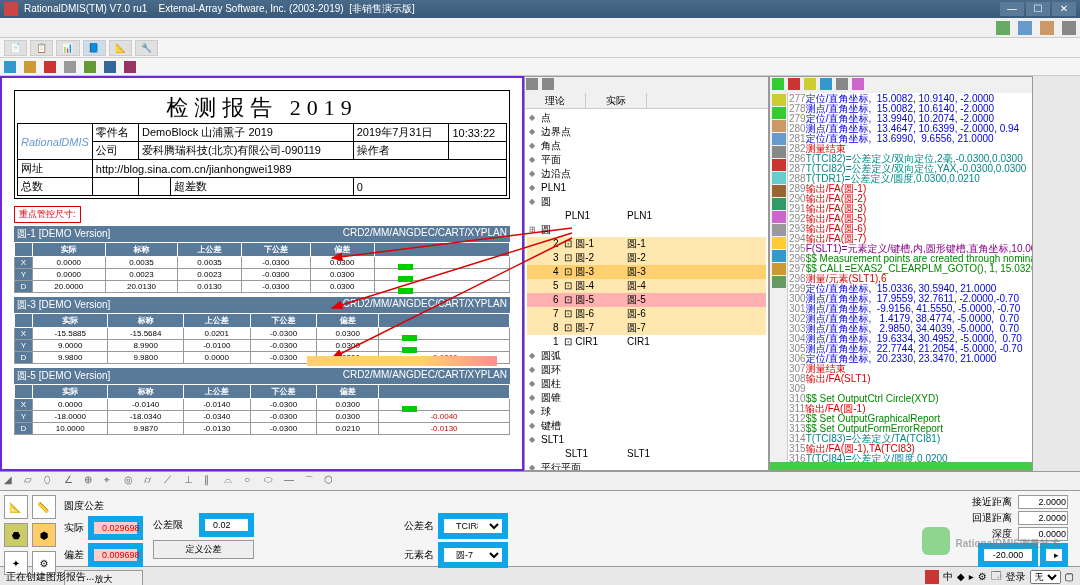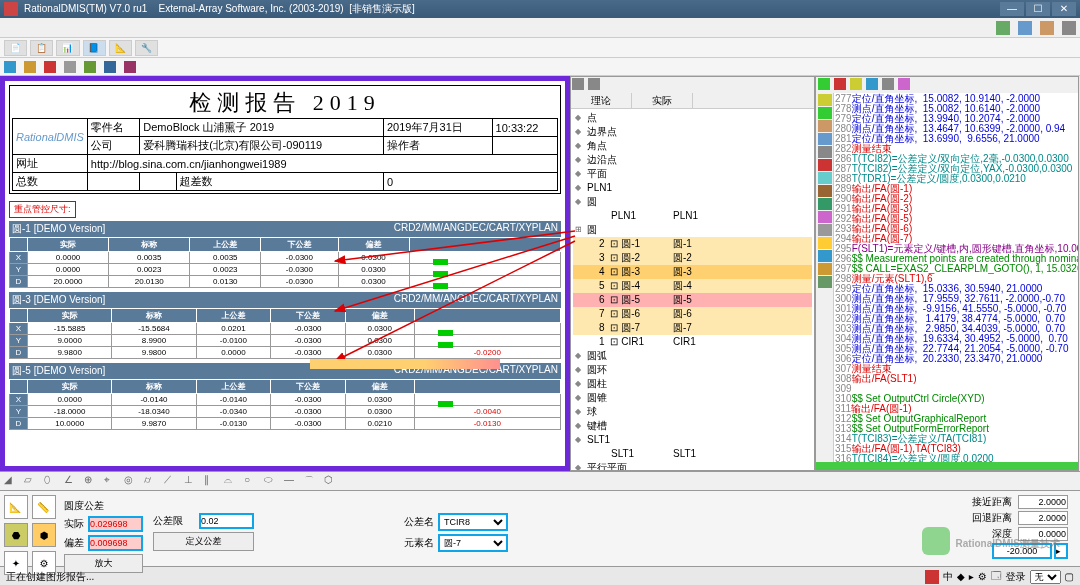--- a/index.html
+++ b/index.html
@@ -9,21 +9,21 @@
 .titlebar .title-text{flex:1;font-size:10px}
 .window-btns{display:flex;gap:2px}
 .window-btns span{width:24px;height:14px;background:#5a7a9a;text-align:center;cursor:pointer;line-height:14px}
 .top-icons{height:20px;background:#f0f0f0;border-bottom:1px solid #ccc;display:flex;align-items:center;padding:0 4px;gap:8px}
 .top-icons span{width:14px;height:14px;background:#888;display:inline-block}
 .menu-tabs{height:20px;background:#f5f5f5;border-bottom:1px solid #ccc;display:flex;align-items:center;padding:0 4px;gap:3px}
 .menu-tabs span{padding:2px 5px;background:#e0e0e0;border:1px solid #ccc;font-size:9px}
 .toolbar2{height:18px;background:#f5f5f5;border-bottom:1px solid #ccc;display:flex;align-items:center;padding:0 4px;gap:8px}
 .toolbar2 span{width:12px;height:12px;display:inline-block}
 .main{display:flex;height:395px}
-.left-panel{width:570px;background:#fff;border:5px solid #6d28d9;padding:4px;position:relative}
+.left-panel{width:524px;background:#fff;border:2px solid #6d28d9;padding:12px;position:relative}
 .report-header{border:1px solid #000;padding:2px;margin-bottom:4px}
 .report-title{font-size:22px;text-align:center;font-family:SimSun;letter-spacing:6px}
 .info-table{width:100%;border-collapse:collapse}
 .info-table td{border:1px solid #000;padding:1px 3px;font-size:11px}
 .section-label{color:#d00;font-size:9px;border:1px solid #d00;display:inline-block;padding:1px 4px;margin:3px 0}
 .data-header{background:#5a7a9a;color:#fff;font-size:9px;padding:1px 3px;display:flex;justify-content:space-between}
 .data-table{width:100%;border-collapse:collapse;margin-bottom:4px}
 .data-table th{background:#5a7a9a;color:#fff;font-size:8px;padding:1px;border:1px solid #fff}
 .data-table td{font-size:8px;padding:1px 3px;border:1px solid #999;text-align:center;background:#fff}
 .data-table td.axis{background:#5a7a9a;color:#fff;width:18px}
@@ -60,21 +60,21 @@
 .kw-purple{color:#808}
 .green-bar{position:absolute;bottom:0;left:0;right:0;height:8px;background:#4c4}
 .bottom-toolbar{height:20px;background:#f0f0f0;border-top:1px solid #999;border-bottom:1px solid #999;display:flex;align-items:center;padding:0 4px;gap:6px}
 .bottom-toolbar span{width:14px;height:14px;display:inline-block;color:#666}
 .bottom-panel{height:75px;background:#f5f5f5;display:flex;padding:4px;gap:8px}
 .bp-left{display:flex;flex-direction:column;gap:4px}
 .bp-left-row{display:flex;gap:4px}
 .bp-icon{width:24px;height:24px;border:1px solid #999;background:#fff;display:flex;align-items:center;justify-content:center}
 .bp-mid{display:flex;gap:10px;align-items:flex-start;padding-top:4px}
 .bp-field{display:flex;flex-direction:column;gap:3px;font-size:9px}
-.bp-input{border:2px solid #0ea5e9;padding:1px 0;background:#fff;width:55px;font-size:9px}
+.bp-input{border:6px solid #0ea5e9;padding:1px 8px;background:#fff;width:55px;font-size:9px}
 .bp-red{background:#ffcccc;color:#d00}
 .bp-btn{border:1px solid #999;padding:2px 10px;background:#eee;font-size:9px}
 .bp-right{margin-left:auto;display:flex;flex-direction:column;gap:2px;font-size:9px;padding-right:8px}
 .bp-right-row{display:flex;gap:6px;align-items:center;justify-content:flex-end}
 .bp-right-row input{width:50px;border:1px solid #999;padding:1px;font-size:9px;text-align:right}
 .watermark{position:absolute;bottom:30px;right:20px;font-size:22px;color:rgba(120,120,120,0.6);font-weight:bold;pointer-events:none}
 .wm-icon{display:inline-block;width:28px;height:28px;background:rgba(100,200,100,0.7);border-radius:6px;vertical-align:middle;margin-right:6px}
 .statusbar{height:20px;background:#e8e8e8;border-top:1px solid #999;display:flex;align-items:center;padding:0 6px;font-size:9px}
 .statusbar .sb-right{margin-left:auto;display:flex;gap:4px;align-items:center}
 .sb-icon{width:14px;height:14px;display:inline-block}
@@ -334,22 +334,22 @@
         <span style="width:12px;height:12px;background:#888"></span>
       </div>
     <div class="mid-header">
       <span>理论</span>
       <span>实际</span>
     </div>
     <div class="tree" id="tree-content">
         <div class="tree-item tree-leaf">点</div>
         <div class="tree-item tree-leaf">边界点</div>
         <div class="tree-item tree-leaf">角点</div>
+        <div class="tree-item tree-leaf">平面</div>
         <div class="tree-item tree-leaf">边沿点</div>
-        <div class="tree-item tree-leaf">平面</div>
         <div class="tree-item tree-leaf">PLN1</div>
         <div class="tree-item tree-leaf">圆</div>
         <div class="tree-row">
           <span class="c1" style="padding-left:38px">PLN1</span>
           <span class="c2">PLN1</span>
         </div>
         <div class="tree-item">圆</div>
         <div class="tree-row hl2">
           <span class="c1">2&nbsp;&nbsp;⊡ 圆-1</span>
           <span class="c2">圆-1</span>

